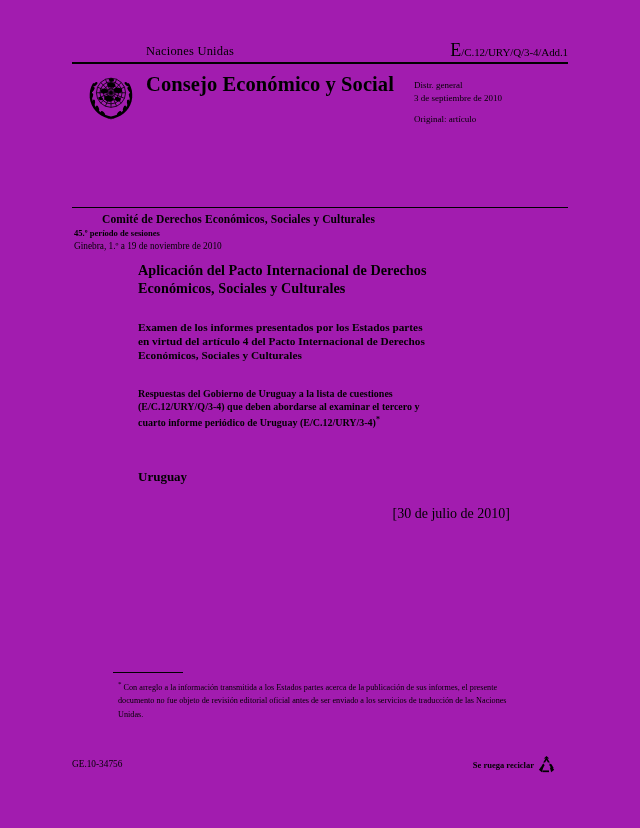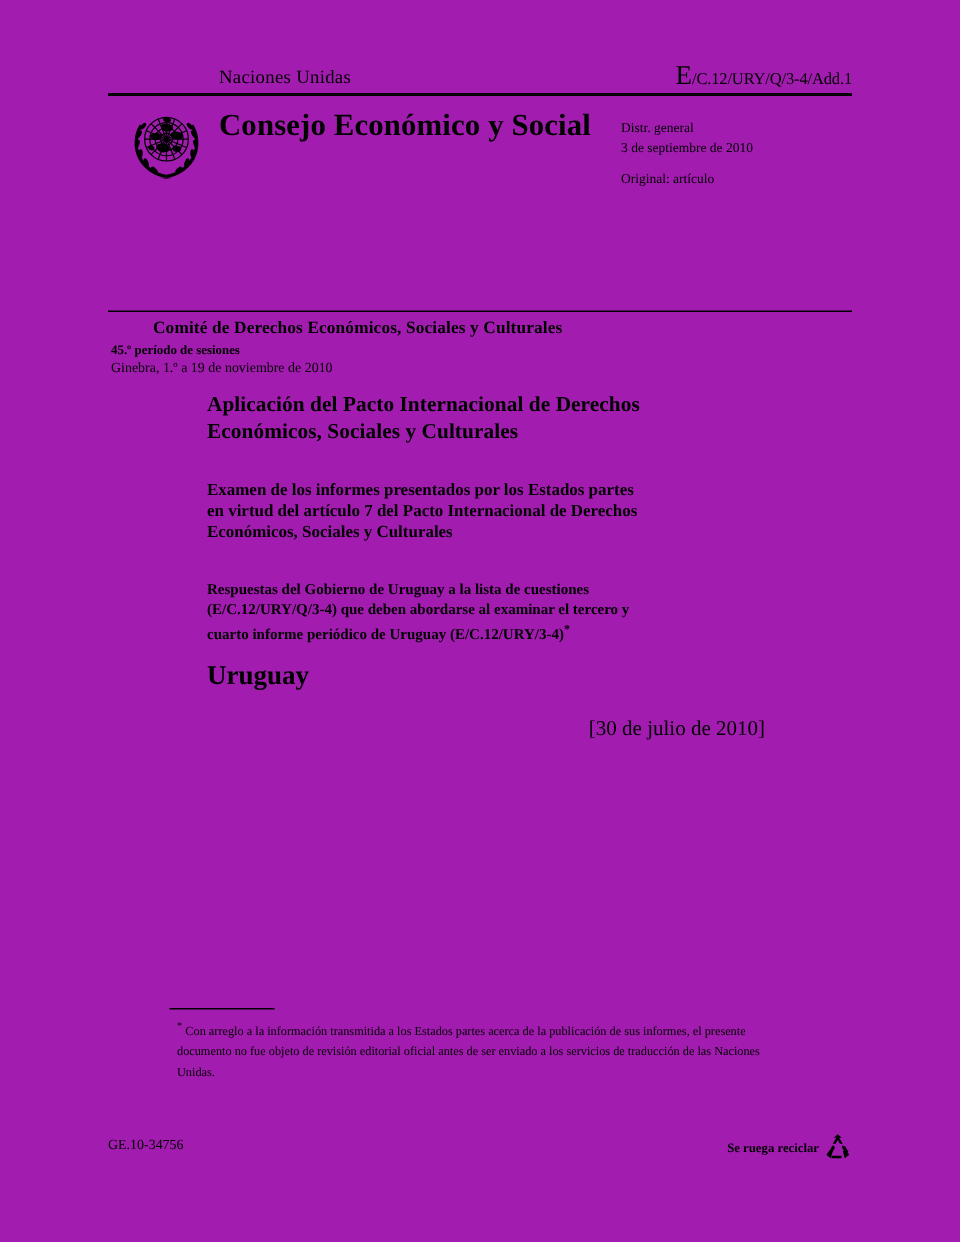--- a/index.html
+++ b/index.html
@@ -161,22 +161,22 @@
     font-size: 10px;
     font-weight: bold;
     line-height: 13px;
   }
   .responses .fn-star {
     font-size: 8px;
     vertical-align: super;
     font-weight: bold;
   }
   .country {
-    margin-top: 12px;
-    font-size: 18px;
+    margin-top: 40px;
+    font-size: 13px;
     font-weight: bold;
     line-height: 16px;
   }
   .doc-date {
     margin-top: 22px;
     font-size: 14px;
     text-align: right;
     padding-right: 8px;
     line-height: 13px;
   }
@@ -214,21 +214,21 @@
   }
   .job-number {
     position: absolute;
     left: 0;
     top: 0;
     font-size: 9.3px;
     line-height: 13px;
   }
   .recycle-block {
     position: absolute;
-    right: 0;
+    right: 12px;
     top: -2px;
     display: flex;
     align-items: center;
     gap: 3px;
     justify-content: flex-end;
   }
   .recycle-text {
     font-size: 8.5px;
     font-weight: bold;
     line-height: 12px;
@@ -336,21 +336,21 @@
 
   <div class="title-block">
 
     <div class="main-title">
       <div>Aplicación del Pacto Internacional de Derechos</div>
       <div>Económicos, Sociales y Culturales</div>
     </div>
 
     <div class="sub-title">
       <div>Examen de los informes presentados por los Estados partes</div>
-      <div>en virtud del artículo 7 del Pacto Internacional de Derechos</div>
+      <div>en virtud del artículo 4 del Pacto Internacional de Derechos</div>
       <div>Económicos, Sociales y Culturales</div>
     </div>
 
     <div class="responses">
       <div>Respuestas del Gobierno de Uruguay a la lista de cuestiones</div>
       <div>(E/C.12/URY/Q/3-4) que deben abordarse al examinar el tercero y</div>
       <div><span>cuarto informe periódico de Uruguay (E/C.12/URY/3-4)</span><span class="fn-star">*</span></div>
     </div>
 
     <div class="country">Uruguay</div>

